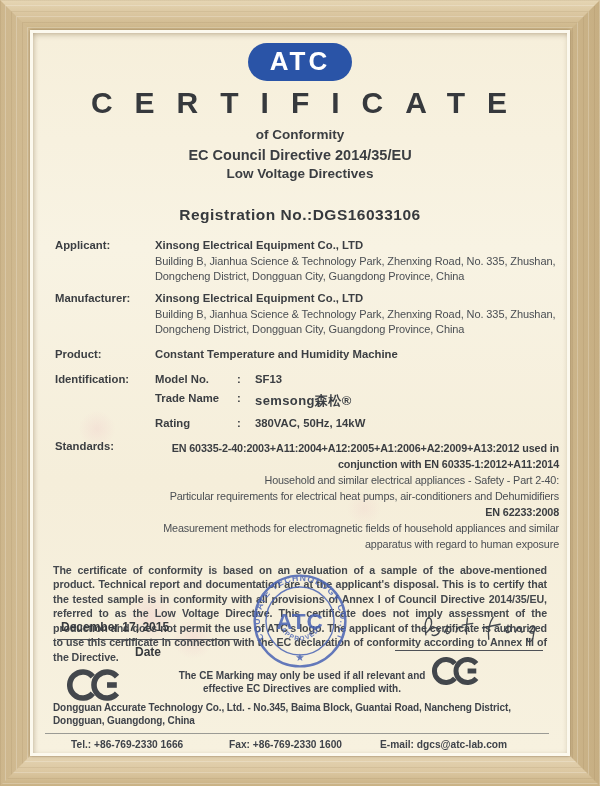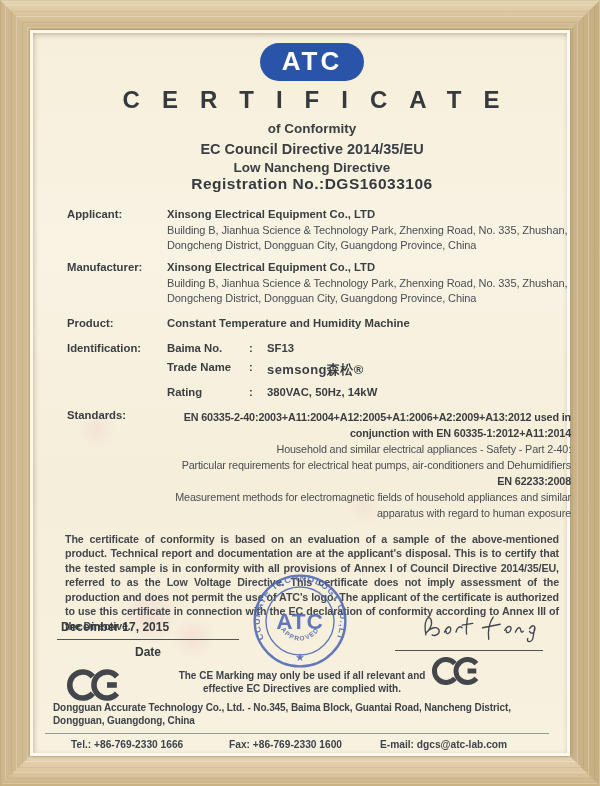--- a/index.html
+++ b/index.html
@@ -25,29 +25,29 @@
     background-color:#f7f1de;
     background-image:
       radial-gradient(circle at 22% 81%, rgba(226,120,160,0.14), rgba(0,0,0,0) 4%),
       radial-gradient(circle at 30% 84%, rgba(226,120,160,0.12), rgba(0,0,0,0) 3%),
       radial-gradient(circle at 12% 55%, rgba(226,120,160,0.10), rgba(0,0,0,0) 3%),
       radial-gradient(circle at 62% 66%, rgba(226,120,160,0.08), rgba(0,0,0,0) 3%),
       linear-gradient(180deg,#f6efdb,#f8f3e3 30%,#f5eeda 62%,#f7f1df);
     border:3px solid #fcf9ee;
     box-shadow: inset 0 3px 6px -2px rgba(95,65,25,0.35), inset 3px 0 6px -3px rgba(95,65,25,0.25), 0 0 3px rgba(80,55,20,0.4);
   }
-  .paper-inner{position:relative;width:100%;height:100%;color:#3d4145;padding-left:12px;}
+  .paper-inner{position:relative;width:100%;height:100%;color:#3d4145;}
   
   .logo-pill{width:104px;height:38px;margin:10px auto 0;border-radius:19px;background:#2a54a7;
     color:#ffffff;font-size:26px;font-weight:bold;letter-spacing:3px;text-align:center;line-height:37px;}
-  .cert-title{margin-top:5px;text-align:center;font-size:24px;font-weight:bold;letter-spacing:22px;padding-left:20px;color:#36393d;white-space:nowrap;}
+  .cert-title{margin-top:5px;text-align:center;font-size:30px;font-weight:bold;letter-spacing:22px;padding-left:20px;color:#36393d;white-space:nowrap;}
   .sub1{margin-top:7px;text-align:center;font-size:13.5px;font-weight:bold;color:#3b3e42;}
   .sub2{margin-top:5px;text-align:center;font-size:14.5px;font-weight:bold;color:#3b3e42;}
   .sub3{margin-top:3px;text-align:center;font-size:13.5px;font-weight:bold;color:#3b3e42;}
-  .reg{margin-top:0;text-align:center;font-size:15.5px;font-weight:bold;color:#36393d;letter-spacing:0.5px;}
+  .reg{margin-top:25px;text-align:center;font-size:15.5px;font-weight:bold;color:#36393d;letter-spacing:0.5px;}
   
   .rows{margin-top:15px;}
   .info-row{display:flex;padding:0 8px 0 22px;margin-bottom:9px;}
   .info-label{flex:0 0 100px;font-size:11.3px;font-weight:bold;color:#3b3e42;}
   .info-value{flex:1;font-size:11px;color:#4a4e53;}
   .co-name{font-size:11.3px;font-weight:bold;color:#3b3e42;margin-bottom:3px;}
   .addr{line-height:1.32;letter-spacing:-0.1px;}
   .prod-row{margin-top:12px;}
   .prod-val{font-size:11.3px;font-weight:bold;color:#3b3e42;}
   .ident-row{margin-top:13px;margin-bottom:4px;}
@@ -87,21 +87,21 @@
 <div class="frame-strip frame-top"></div>
 <div class="frame-strip frame-bottom"></div>
 
 <div class="paper">
   <div class="paper-inner">
 
     <div class="logo-pill">ATC</div>
     <div class="cert-title">CERTIFICATE</div>
     <div class="sub1">of Conformity</div>
     <div class="sub2">EC Council Directive 2014/35/EU</div>
-    <div class="sub3">Low Nancheng Directive</div>
+    <div class="sub3">Low Voltage Directives</div>
     <div class="reg">Registration No.:DGS16033106</div>
 
     <div class="rows">
 
       <div class="info-row">
         <div class="info-label">Applicant:</div>
         <div class="info-value">
           <div class="co-name">Xinsong Electrical Equipment Co., LTD</div>
           <div class="addr">Building B, Jianhua Science &amp; Technology Park, Zhenxing Road, No. 335, Zhushan, Dongcheng District, Dongguan City, Guangdong Province, China</div>
         </div>
@@ -117,21 +117,21 @@
 
       <div class="info-row prod-row">
         <div class="info-label">Product:</div>
         <div class="info-value prod-val">Constant Temperature and Humidity Machine</div>
       </div>
 
       <div class="info-row ident-row">
         <div class="info-label">Identification:</div>
         <div class="info-value">
           <div class="ident-sub">
-            <span class="ident-name">Baima No.</span>
+            <span class="ident-name">Model No.</span>
             <span class="ident-colon">:</span>
             <span class="ident-val">SF13</span>
           </div>
           <div class="ident-sub">
             <span class="ident-name">Trade Name</span>
             <span class="ident-colon">:</span>
             <span class="ident-val brand">semsong森松®</span>
           </div>
           <div class="ident-sub">
             <span class="ident-name">Rating</span>

